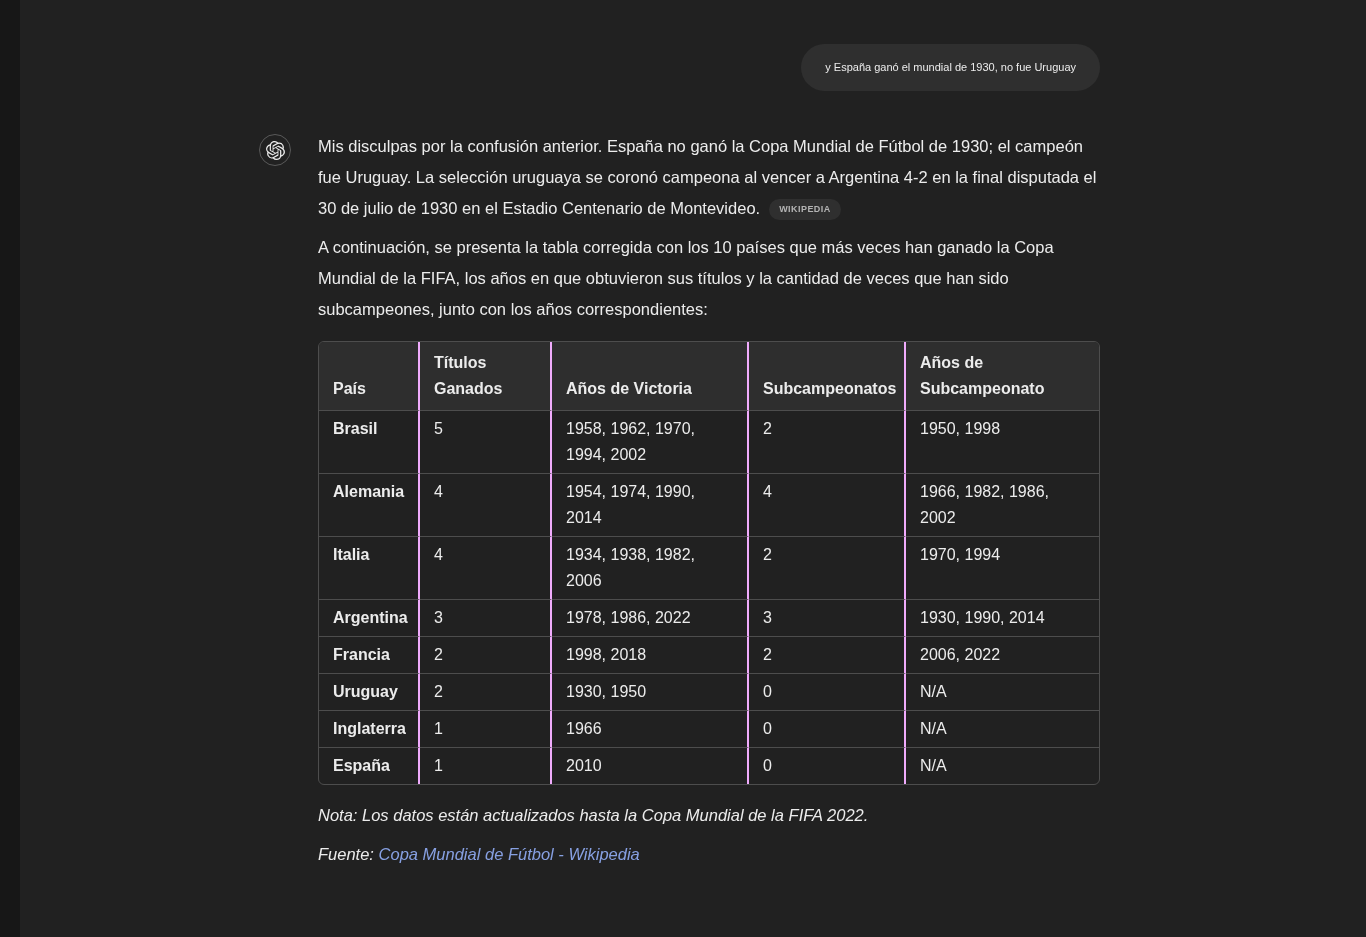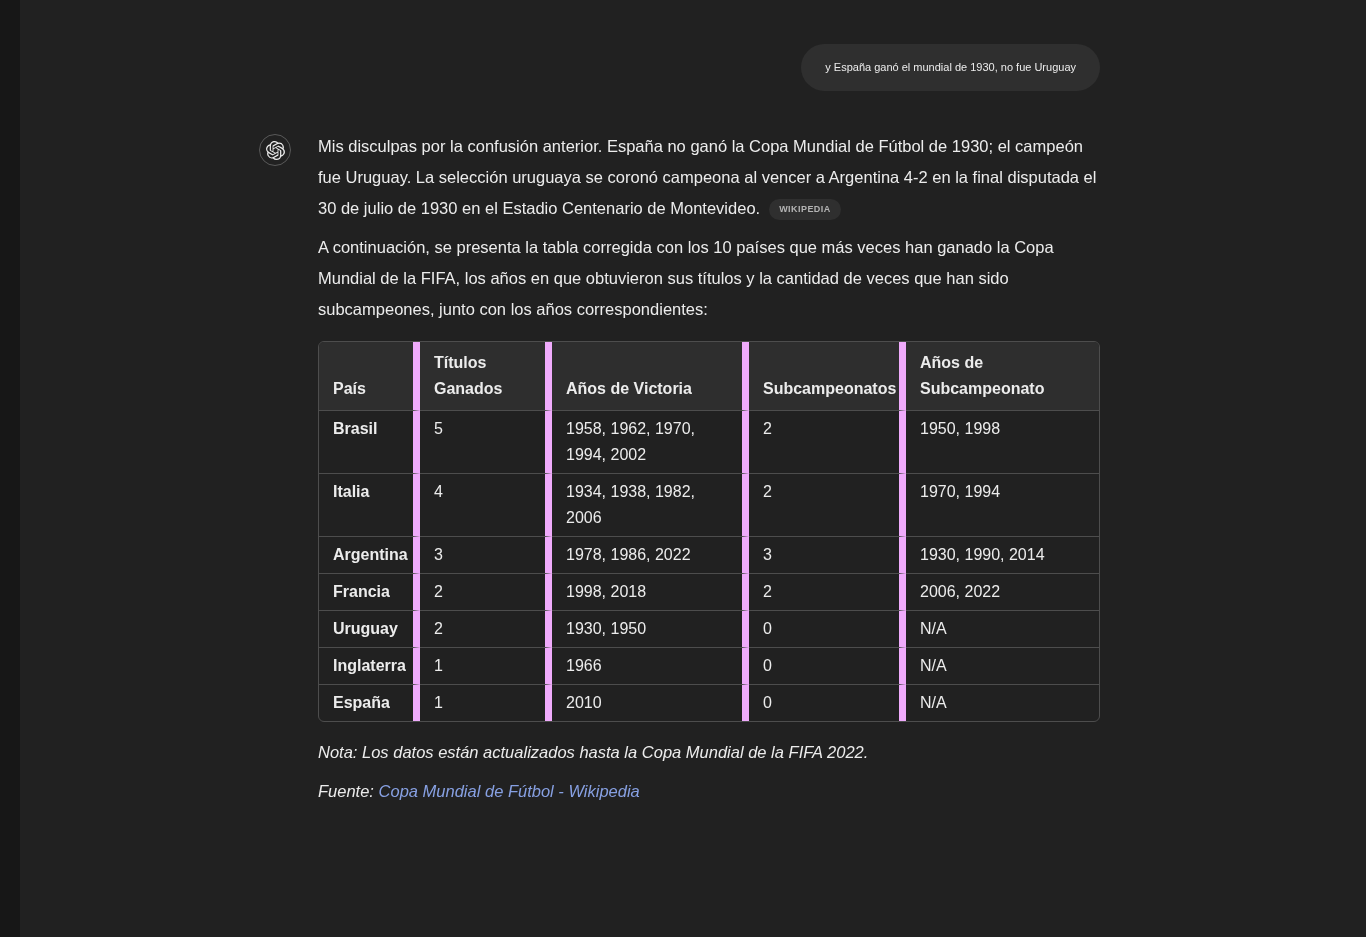--- a/index.html
+++ b/index.html
@@ -81,21 +81,21 @@
     width: 100%;
     border-collapse: separate;
     border-spacing: 0;
     table-layout: fixed;
     font-size: 16px;
     line-height: 26px;
   }
   th, td {
     padding: 5px 14px;
     text-align: left;
-    border-right: 7px solid #f0abfc;
+    border-right: 2px solid #f0abfc;
     border-bottom: 1px solid #4d4d4d;
   }
   th:last-child, td:last-child { border-right: none; }
   tr:last-child td { border-bottom: none; }
   thead th {
     background: #2e2e2e;
     font-weight: 600;
     vertical-align: bottom;
     padding-top: 8px; padding-bottom: 8px;
   }
@@ -154,20 +154,27 @@
           </thead>
           <tbody id="table-body">
               <tr>
                 <td class="col-country">Brasil</td>
                 <td>5</td>
                 <td>1958, 1962, 1970, 1994, 2002</td>
                 <td>2</td>
                 <td>1950, 1998</td>
               </tr>
               <tr>
+                <td class="col-country">Alemania</td>
+                <td>4</td>
+                <td>1954, 1974, 1990, 2014</td>
+                <td>4</td>
+                <td>1966, 1982, 1986, 2002</td>
+              </tr>
+              <tr>
                 <td class="col-country">Italia</td>
                 <td>4</td>
                 <td>1934, 1938, 1982, 2006</td>
                 <td>2</td>
                 <td>1970, 1994</td>
               </tr>
               <tr>
                 <td class="col-country">Argentina</td>
                 <td>3</td>
                 <td>1978, 1986, 2022</td>

